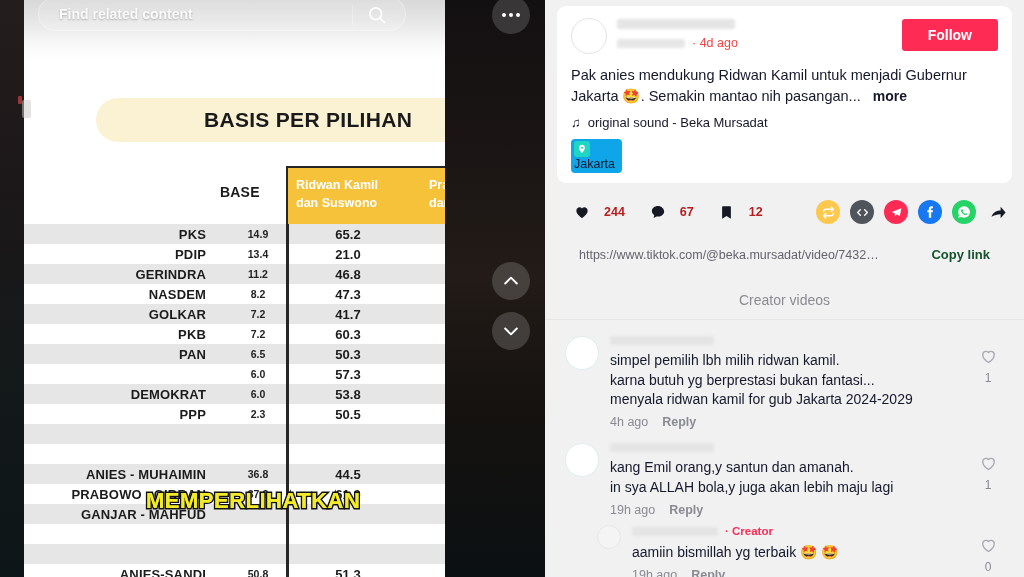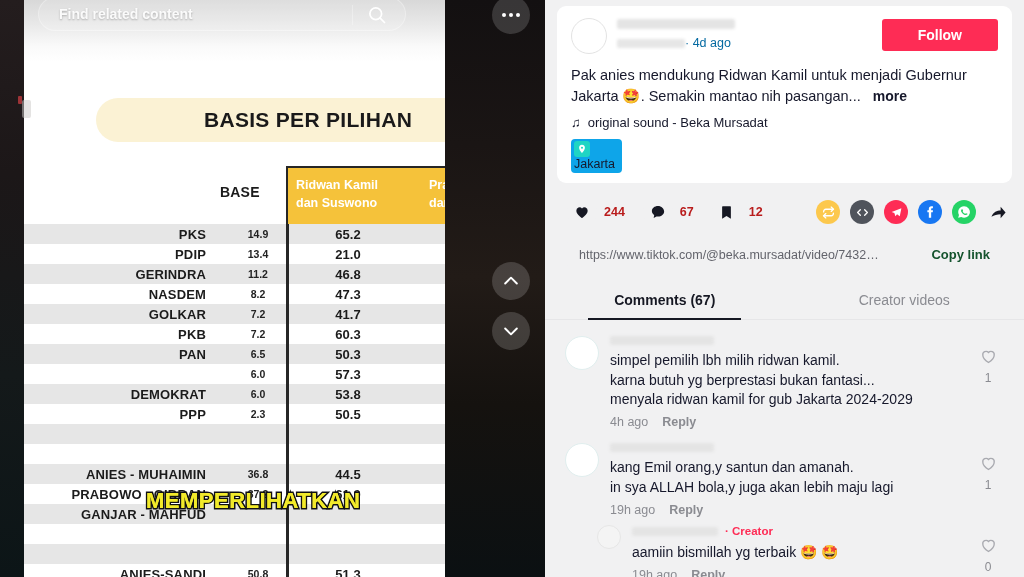--- a/index.html
+++ b/index.html
@@ -82,23 +82,23 @@
     display:flex; flex-direction:column; overflow:hidden; }
 
   .card { background:#fff; border-radius:9px; margin:6px 12px 0 12px; padding:12px 14px 10px 14px; }
   .author-row { display:flex; align-items:flex-start; }
   .avatar { width:36px; height:36px; border-radius:50%; background:#fff;
      border:1.2px solid #e3e3e3; flex:0 0 36px; }
   .author-meta { margin-left:10px; flex:1; padding-top:1px; }
   .uname { height:10px; width:118px; background:#e4e4e4; border-radius:2px; filter:blur(1.4px); }
   .sub-line { display:flex; align-items:center; margin-top:7px; }
   .nick-blur { height:9px; width:68px; background:#e6e6e6; border-radius:2px; filter:blur(1.6px); }
-  .time { font-size:12.5px; color:#0369a1; }
+  .time { font-size:12.5px; color:#ef4444; margin-left:7px; }
   .follow-btn { background:#fe2c55; color:#fff; font-size:14px; font-weight:700;
-    border:none; border-radius:3px; padding:8px 36px; cursor:pointer; margin-top:1px; }
+    border:none; border-radius:3px; padding:8px 26px; cursor:pointer; margin-top:1px; }
 
   .desc { margin-top:11px; font-size:14.5px; line-height:1.42; color:#16182b; }
   .more-link { font-size:14px; font-weight:700; color:#16182b; margin-left:12px; cursor:pointer; }
 
   .meta-row { display:flex; align-items:center; margin-top:9px; font-size:13px; color:#16182b; }
   .music-note { font-size:13px; margin-right:7px; color:#16182b; }
   .loc-chip { display:inline-flex; align-items:flex-start; background:#0ea5e9;
       border-radius:4px; padding:2px 7px 2px 3px; margin-top:9px;flex-direction:column; }
   .loc-pin { width:16px; height:16px; border-radius:3px; background:#20d5c4;
       display:flex; align-items:center; justify-content:center; margin-right:6px; }
@@ -398,21 +398,20 @@
         </span>
       </div>
     </div>
 
     <div class="linkbar">
       <span class="linkurl">https://www.tiktok.com/@beka.mursadat/video/7432…</span>
       <span class="copybtn">Copy link</span>
     </div>
 
     <div class="tabs" id="tabs">
-        <div class="tab active">Comments (67)</div>
         <div class="tab idle">Creator videos</div>
       </div>
 
     <div class="comments" id="comments">
         <div class="cmt">
           <div class="c-av"></div>
           <div class="c-body">
             <div class="c-name">
               <span class="c-name-blur"></span>
             </div>

